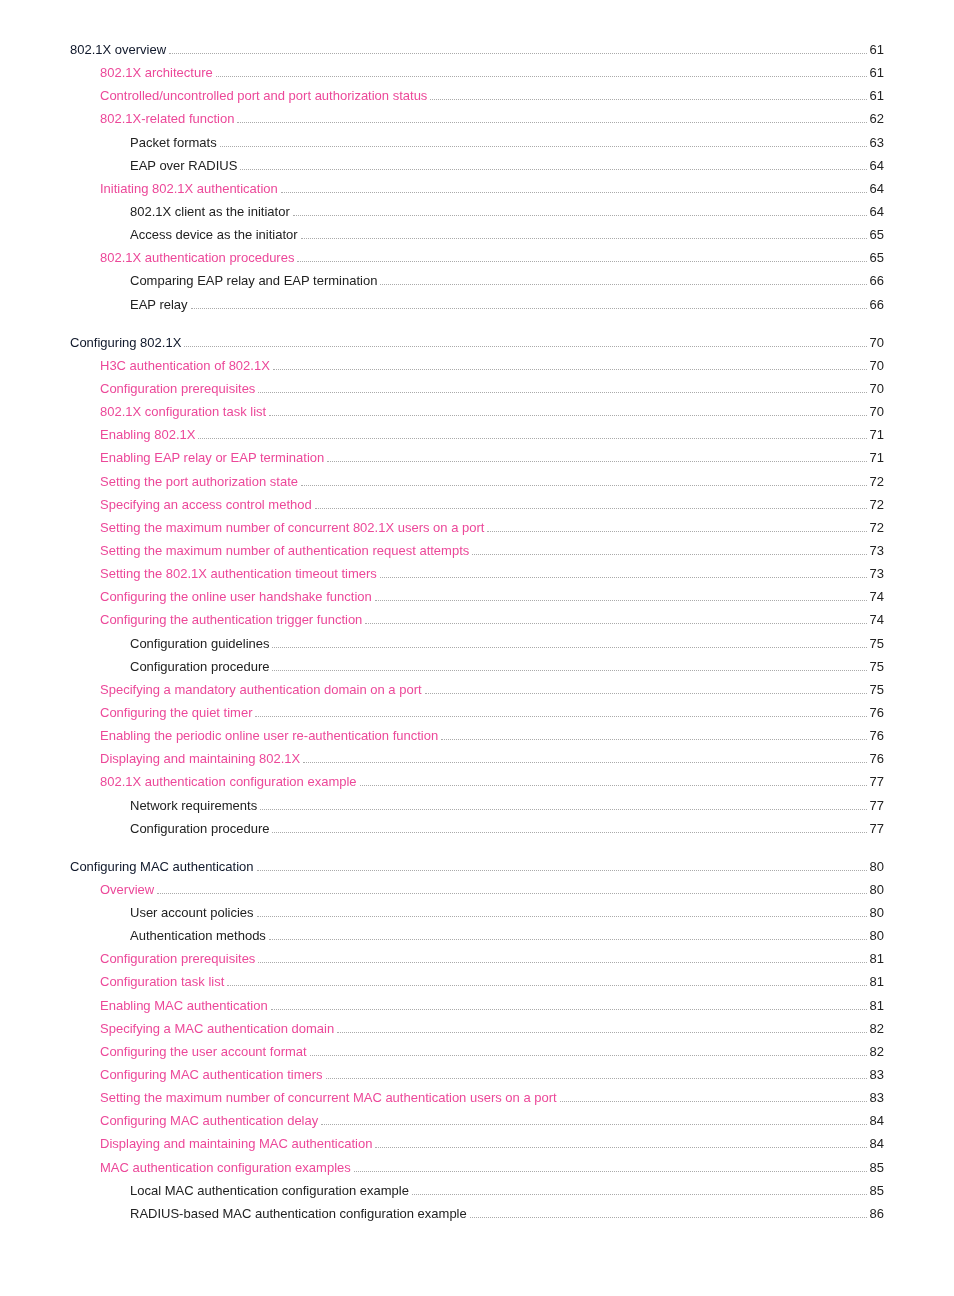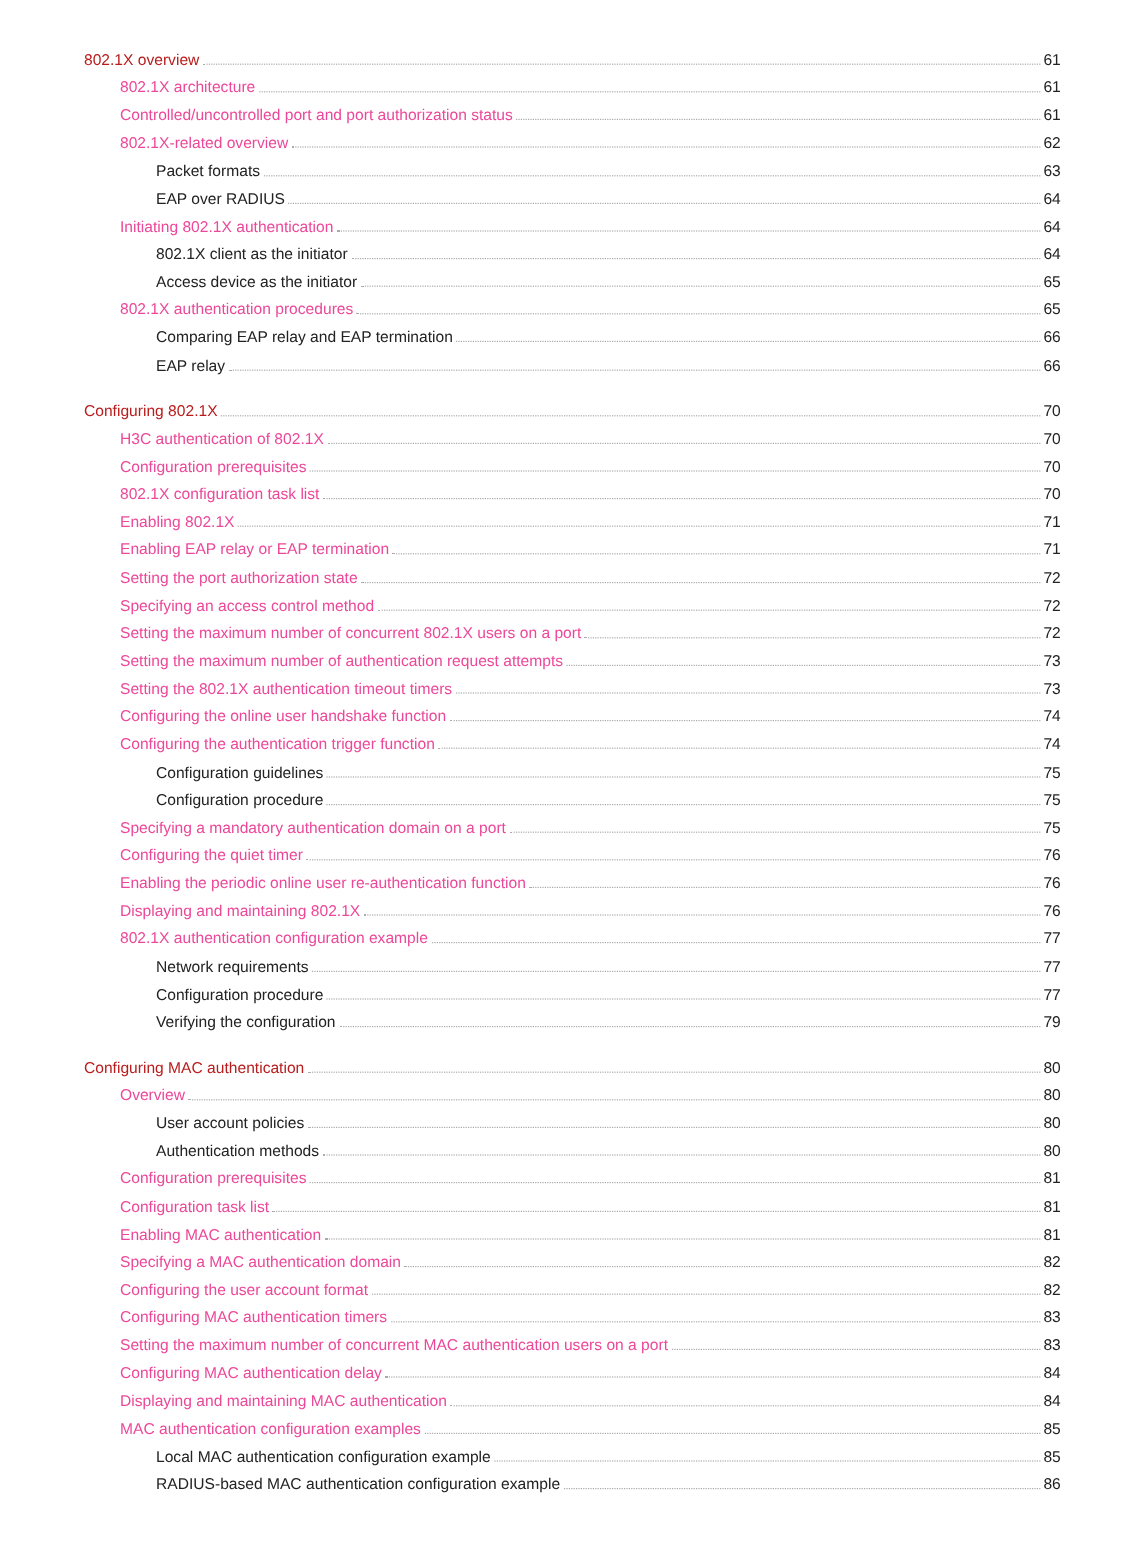--- a/index.html
+++ b/index.html
@@ -27,21 +27,21 @@
       flex: 1;
       border-bottom: 1px dotted #aaa;
       margin: 0 3px 3px 3px;
       min-width: 10px;
     }
     .toc-page {
       white-space: nowrap;
       flex-shrink: 0;
       font-size: 13px;
     }
-    .level-0 { font-size: 13px; color: #b91c1c; font-weight: normal; }
+    .level-0 { font-size: 13px; color: #0f172a; font-weight: normal; }
     .level-1 { padding-left: 30px; font-size: 13px; color: #ec4899; }
     .level-2 { padding-left: 60px; font-size: 13px; color: #222; }
   </style>
 </head>
 <body>
 
 <div>
     <div class="toc-section">
       <div class="toc-entry">
         <span class="toc-label level-0">802.1X overview</span>
@@ -52,21 +52,21 @@
         <span class="toc-label level-1">802.1X architecture</span>
         <span class="toc-dots"></span>
         <span class="toc-page">61</span>
       </div>
       <div class="toc-entry">
         <span class="toc-label level-1">Controlled/uncontrolled port and port authorization status</span>
         <span class="toc-dots"></span>
         <span class="toc-page">61</span>
       </div>
       <div class="toc-entry">
-        <span class="toc-label level-1">802.1X-related overview</span>
+        <span class="toc-label level-1">802.1X-related function</span>
         <span class="toc-dots"></span>
         <span class="toc-page">62</span>
       </div>
       <div class="toc-entry">
         <span class="toc-label level-2">Packet formats</span>
         <span class="toc-dots"></span>
         <span class="toc-page">63</span>
       </div>
       <div class="toc-entry">
         <span class="toc-label level-2">EAP over RADIUS</span>
@@ -207,25 +207,20 @@
       </div>
       <div class="toc-entry">
         <span class="toc-label level-2">Network requirements</span>
         <span class="toc-dots"></span>
         <span class="toc-page">77</span>
       </div>
       <div class="toc-entry">
         <span class="toc-label level-2">Configuration procedure</span>
         <span class="toc-dots"></span>
         <span class="toc-page">77</span>
-      </div>
-      <div class="toc-entry">
-        <span class="toc-label level-2">Verifying the configuration</span>
-        <span class="toc-dots"></span>
-        <span class="toc-page">79</span>
       </div>
     </div>
     <div class="toc-section">
       <div class="toc-entry">
         <span class="toc-label level-0">Configuring MAC authentication</span>
         <span class="toc-dots"></span>
         <span class="toc-page">80</span>
       </div>
       <div class="toc-entry">
         <span class="toc-label level-1">Overview</span>

